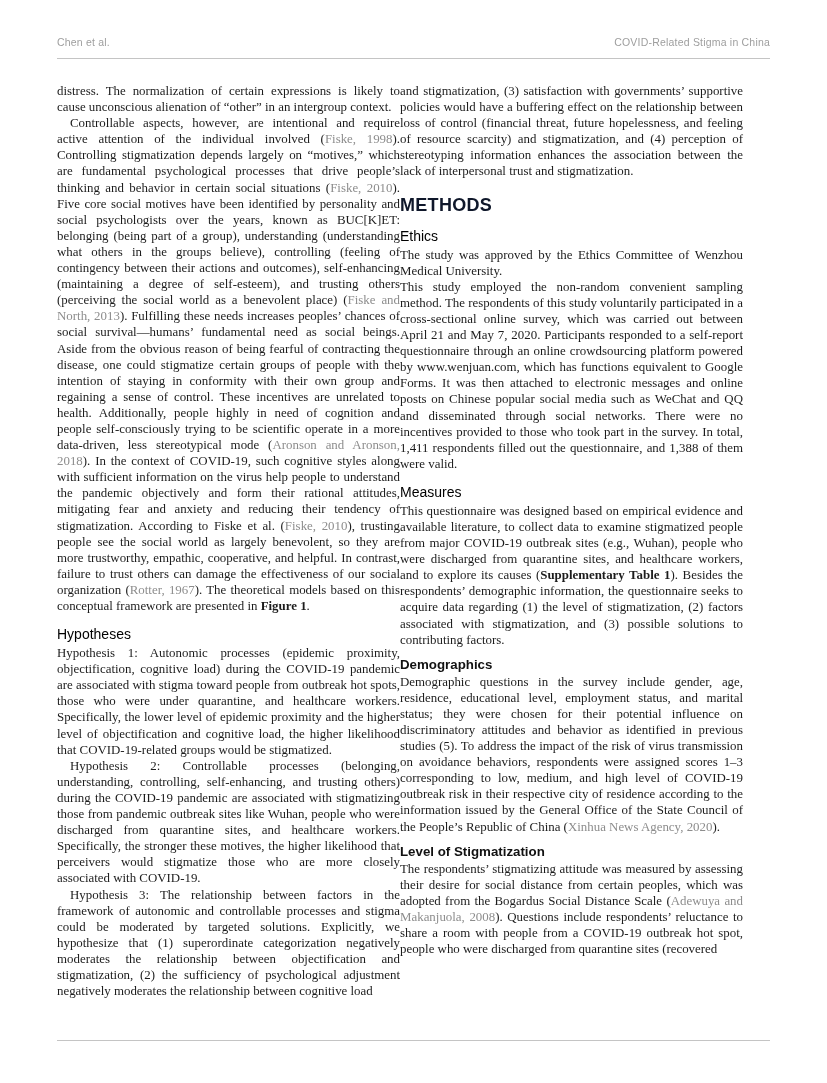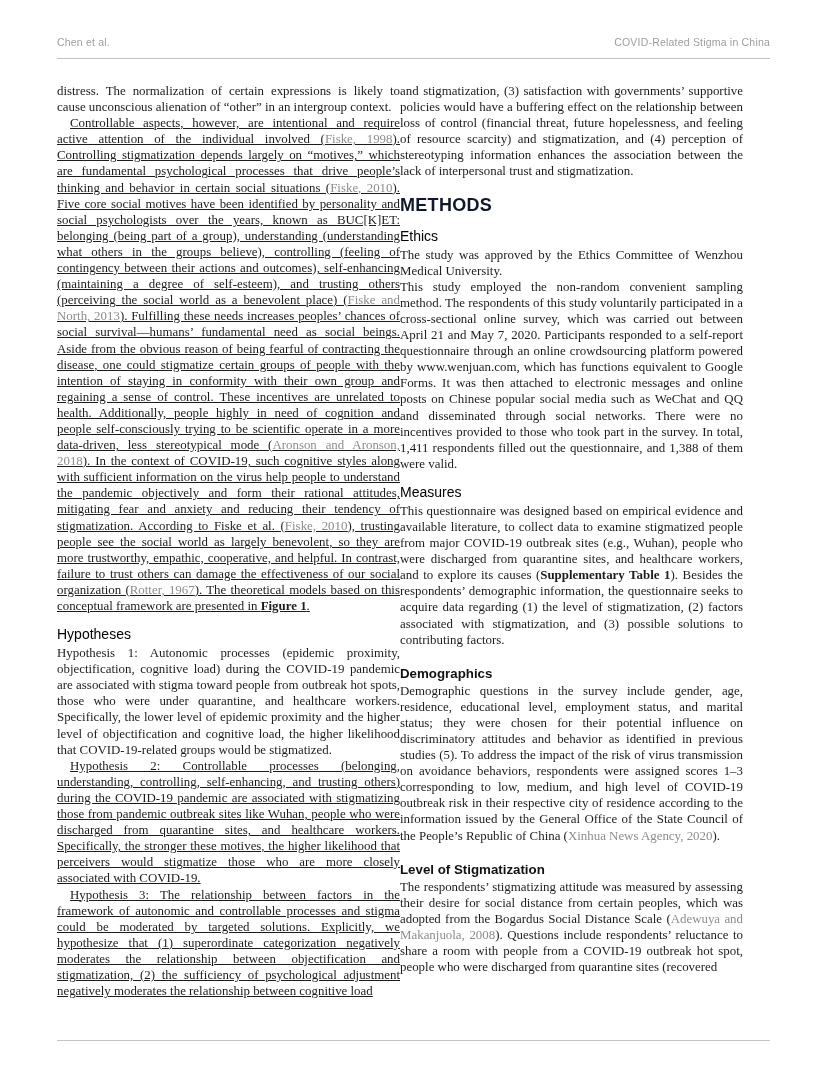--- a/index.html
+++ b/index.html
@@ -30,39 +30,39 @@
     position: absolute; top: 83px; left: 57px; width: 713px; height: 952px;
     display: flex; overflow: hidden;
   }
   .col { width: 343px; }
 
   .col p.body {
     margin: 0;
     font-size: 12.9px; line-height: 16.1px;
     text-align: justify; color: #1c1c1c;
   }
-  .col p.indent { text-indent: 13px; text-decoration: underline; }
+  .col p.indent { text-indent: 13px; }
 
   .cite { color: #8d8d8d; }
   .boldref { font-weight: bold; }
 
   .col h1 {
     font-family: "Liberation Sans", sans-serif;
     font-size: 18px; font-weight: bold; letter-spacing: 0.3px;
     margin: 15px 0 0 0; color: #0f172a;
   }
   .col h2 {
     font-family: "Liberation Sans", sans-serif;
     font-size: 14px; font-weight: normal;
     margin: 12px 0 3px 0; color: #000000;
   }
   .col h3 {
     font-family: "Liberation Sans", sans-serif;
     font-size: 13.3px; font-weight: bold;
-    margin: 18px 0 2px 0; color: #111;
+    margin: 9px 0 2px 0; color: #111;
   }
   .col > *:first-child { margin-top: 0; }
 
   
   .foot-rule {
     position: absolute; top: 1040px; left: 57px; right: 57px;
     border-top: 1px solid #c4c4c4; height: 0;
   }
   .runfoot {
     position: absolute; top: 1047px; left: 57px; right: 57px;

